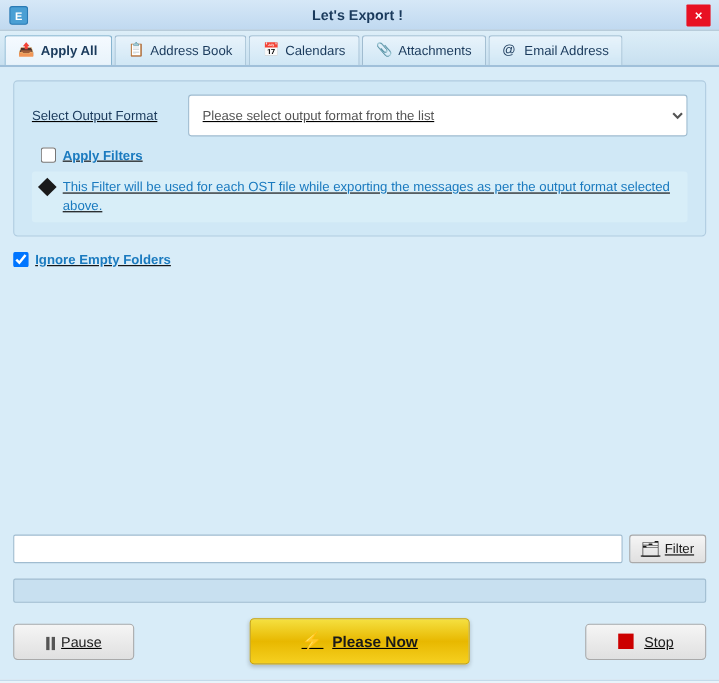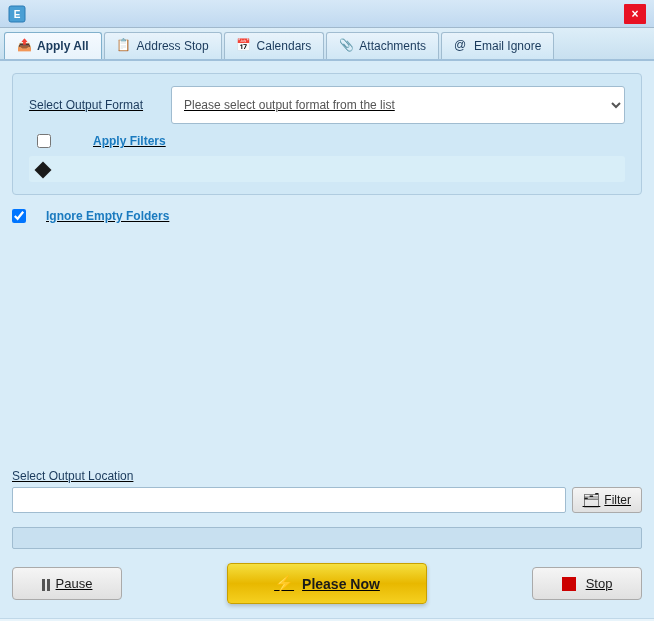--- a/index.html
+++ b/index.html
@@ -131,21 +131,20 @@
     .filter-checkbox {
       width: 14px;
       height: 14px;
       cursor: pointer;
     }
     .filter-label {
       color: #1a7abf;
       font-size: 12px;
       font-weight: bold;
       cursor: pointer;
-      margin-left: 36px;
     }
 
     .filter-info {
       display: flex;
       align-items: flex-start;
       gap: 8px;
       background: #d8eef8;
       border-radius: 3px;
       padding: 6px 8px;
     }
@@ -160,21 +159,21 @@
     .filter-info-text {
       color: #1a7abf;
       font-size: 12px;
       line-height: 1.4;
     }
 
     
     .ignore-row {
       display: flex;
       align-items: flex-end;
-      gap: 20px;
+      gap: 6px;
       padding: 6px 0;
     }
     .ignore-checkbox {
       width: 14px;
       height: 14px;
       cursor: pointer;
     }
     .ignore-label {
       color: #1a7abf;
       font-size: 12px;
@@ -327,75 +326,76 @@
 </head>
 <body>
 
 <div class="title-bar">
   <div class="title-bar-icon">
     <svg width="18" height="18" viewBox="0 0 18 18">
       <rect x="1" y="1" width="16" height="16" rx="2" fill="#4a9fd4" stroke="#2a7ab4" stroke-width="1"></rect>
       <text x="9" y="13" text-anchor="middle" fill="white" font-size="10" font-weight="bold">E</text>
     </svg>
   </div>
+  <div class="title-bar-title">Let's Export !</div>
   <button class="title-bar-close">×</button>
 </div>
 
 <div class="tab-bar">
   <div class="tab active">
     <span class="tab-icon">📤</span>
     <span>Apply All</span>
   </div>
   <div class="tab">
     <span class="tab-icon">📋</span>
-    <span>Address Stop</span>
+    <span>Address Book</span>
   </div>
   <div class="tab">
     <span class="tab-icon">📅</span>
     <span>Calendars</span>
   </div>
   <div class="tab">
     <span class="tab-icon">📎</span>
     <span>Attachments</span>
   </div>
   <div class="tab">
     <span class="tab-icon">@</span>
-    <span>Email Ignore</span>
+    <span>Email Address</span>
   </div>
 </div>
 
 <div class="main-content">
 
   <div class="format-section">
     <div class="format-row">
       <span class="format-label">Select Output Format</span>
       <select class="format-select">
         <option>Please select output format from the list</option>
       </select>
     </div>
 
     <div class="filter-row">
       <input type="checkbox" class="filter-checkbox" style="">
       <label class="filter-label">Apply Filters</label>
     </div>
 
     <div class="filter-info">
       <div class="diamond-icon"></div>
+      <span class="filter-info-text">This Filter will be used for each OST file while exporting the messages as per the output format selected above.</span>
     </div>
   </div>
 
   <div class="ignore-row">
     <input type="checkbox" class="ignore-checkbox" checked="" style="">
     <label class="ignore-label">Ignore Empty Folders</label>
   </div>
 
   <div class="spacer"></div>
 
   <div class="location-section">
-    <div class="location-label">Select Output Location</div>
     <div class="location-row">
       <input type="text" class="location-input" placeholder="" style="">
       <button class="browse-button">
         <span class="browse-icon">🗂</span>
         <span>Filter</span>
       </button>
     </div>
   </div>
 
   <div class="progress-area">

